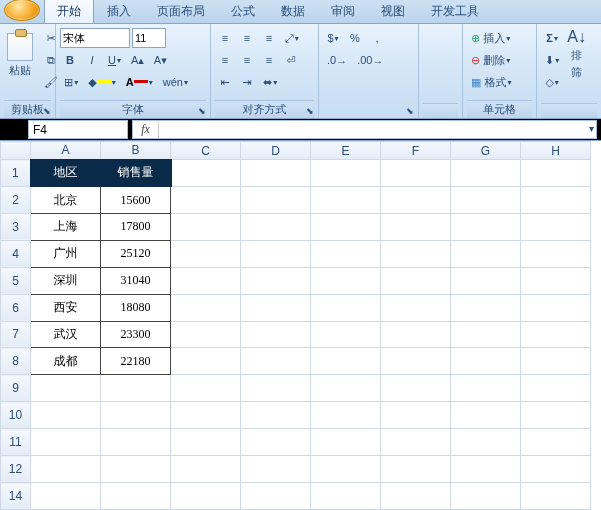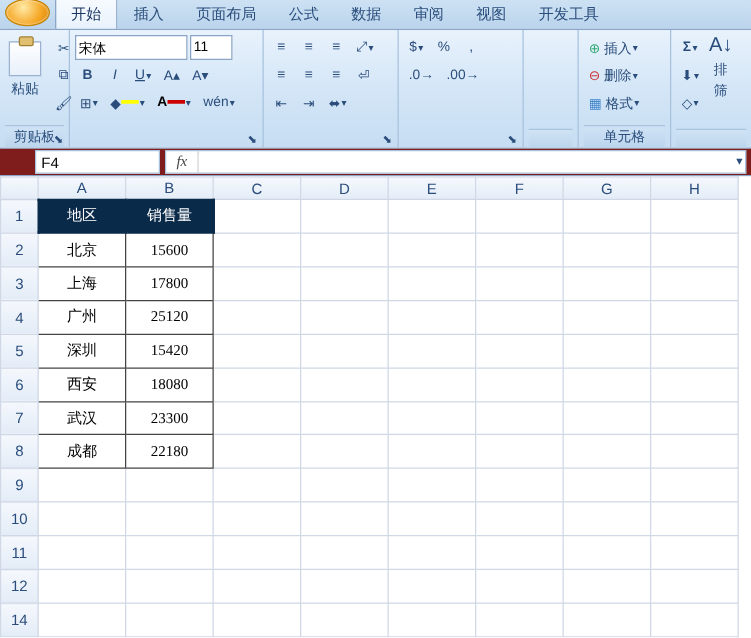--- a/index.html
+++ b/index.html
@@ -16,37 +16,37 @@
 .ribbon { background: linear-gradient(#e8f2fc, #d4e6f7 50%, #c6ddf2); height: 95px; border-bottom: 1px solid #8ba5c6; display: flex; }
 .ribbon-group { border-right: 1px solid #a8c2de; padding: 2px 4px 0; display: flex; flex-direction: column; position: relative; }
 .ribbon-group-label { font-size: 11px; color: #2a4d7b; text-align: center; padding: 1px 0; background: linear-gradient(#d0e3f5, #bcd5ed); margin-top: auto; border-top: 1px solid #aac4e0; }
 .ribbon-body { display: flex; flex: 1; align-items: flex-start; gap: 4px; padding-top: 2px; }
 .rcol { display: flex; flex-direction: column; gap: 2px; }
 .rrow { display: flex; gap: 2px; align-items: center; }
 .rbtn { min-width: 20px; height: 20px; border: 1px solid transparent; border-radius: 2px; display: inline-flex; align-items: center; justify-content: center; font-size: 11px; background: transparent; cursor: pointer; color: #2a4d7b; padding: 0 3px; }
 .rbig { width: 40px; display: flex; flex-direction: column; align-items: center; gap: 2px; padding: 4px 2px; border: 1px solid transparent; border-radius: 3px; cursor: pointer; }
 .rbig .lbl { font-size: 11px; color: #2a4d7b; }
 select.rsel, input.rsel { height: 20px; font-size: 11px; border: 1px solid #8ba5c6; background: #fff; padding: 0 2px; }
-.font-name { width: 90px; }
+.font-name { width: 70px; }
 .font-size { width: 34px; }
 .num-format { width: 90px; }
 
 
 .ico { display: inline-block; }
 .paste-ico { width: 26px; height: 28px; background: linear-gradient(#fff,#e8f0fa); border: 1px solid #9ab2d0; position: relative; }
 .paste-ico:before { content: ""; position: absolute; top: -5px; left: 7px; width: 10px; height: 6px; background: #e0c070; border: 1px solid #a08030; border-radius: 2px; }
 .dd { font-size: 8px; color: #2a4d7b; margin-left: 1px; }
 .color-strip { display: block; width: 14px; height: 3px; margin-top: -1px; }
 .red { background: #c00; }
 .yellow { background: #ff0; }
 
 
-.fbar { height: 22px; background: #7f1d1d; border-bottom: 1px solid #8ba5c6; display: flex; align-items: stretch; }
+.fbar { height: 22px; background: #000000; border-bottom: 1px solid #8ba5c6; display: flex; align-items: stretch; }
 .namebox { width: 100px; border: 1px solid #a8c2de; background: #fff; margin: 1px 4px 1px 28px; font-size: 12px; padding: 2px 4px; display: flex; align-items: center; }
-.fxbar { flex: 1; border: 1px solid #a8c2de; background: #fff; margin: 1px 4px 1px 0; display: flex; align-items: center; position: relative; }
+.fxbar { flex: 1; border: 1px solid #a8c2de; background: #fff; margin: 1px 4px 1px 0; display: flex; align-items: flex-start; position: relative; }
 .fxbtn { width: 26px; height: 100%; display: flex; align-items: center; justify-content: center; border-right: 1px solid #ccc; font-style: italic; color: #444; font-family: serif; cursor: pointer; }
 .fxexpand { position: absolute; right: 2px; top: 2px; color: #2a4d7b; font-size: 10px; cursor: pointer; }
 
 
 .sheet { display: flex; height: calc(510px - 24px - 95px - 22px); overflow: hidden; background: #fff; }
 .grid { border-collapse: collapse; table-layout: fixed; }
 .grid th, .grid td { border: 1px solid #d0d7e5; font-size: 12px; font-weight: normal; }
 .grid th { background: linear-gradient(#f5f8fd, #e3ecf7); color: #2a4d7b; text-align: center; }
 .grid .corner { width: 30px; height: 18px; }
 .grid .colh { height: 18px; }
@@ -144,20 +144,21 @@
               <span class="color-strip red"></span>
               <span class="dd">▾</span>
             </button>
           <button class="rbtn">
               <span>wén</span>
               <span class="dd">▾</span>
             </button>
         </div>
       </div>
     </div>
+    <div class="ribbon-group-label">字体</div>
     <span class="launcher">⬊</span>
   </div>
 
   <div class="ribbon-group" style="width:108px">
     <div class="ribbon-body">
       <div class="rcol">
         <div class="rrow">
           <button class="rbtn">≡</button>
           <button class="rbtn">≡</button>
           <button class="rbtn">≡</button>
@@ -177,20 +178,21 @@
         <div class="rrow">
           <button class="rbtn">⇤</button>
           <button class="rbtn">⇥</button>
           <button class="rbtn">
               <span>⬌</span>
               <span class="dd">▾</span>
             </button>
         </div>
       </div>
     </div>
+    <div class="ribbon-group-label">对齐方式</div>
     <span class="launcher">⬊</span>
   </div>
 
   <div class="ribbon-group" style="width:100px">
     <div class="ribbon-body">
       <div class="rcol">
         <div class="rrow">
           <button class="rbtn">
               <span>$</span>
               <span class="dd">▾</span>
@@ -319,21 +321,21 @@
           <td class="datacell"></td>
           <td class="datacell"></td>
           <td class="datacell"></td>
           <td class="datacell"></td>
           <td class="datacell"></td>
           <td class="datacell"></td>
         </tr>
         <tr>
           <th class="rowh">5</th>
           <td class="datacell data-border">深圳</td>
-          <td class="datacell data-border">15420</td>
+          <td class="datacell data-border">31040</td>
           <td class="datacell"></td>
           <td class="datacell"></td>
           <td class="datacell"></td>
           <td class="datacell"></td>
           <td class="datacell"></td>
           <td class="datacell"></td>
         </tr>
         <tr>
           <th class="rowh">6</th>
           <td class="datacell data-border">西安</td>

